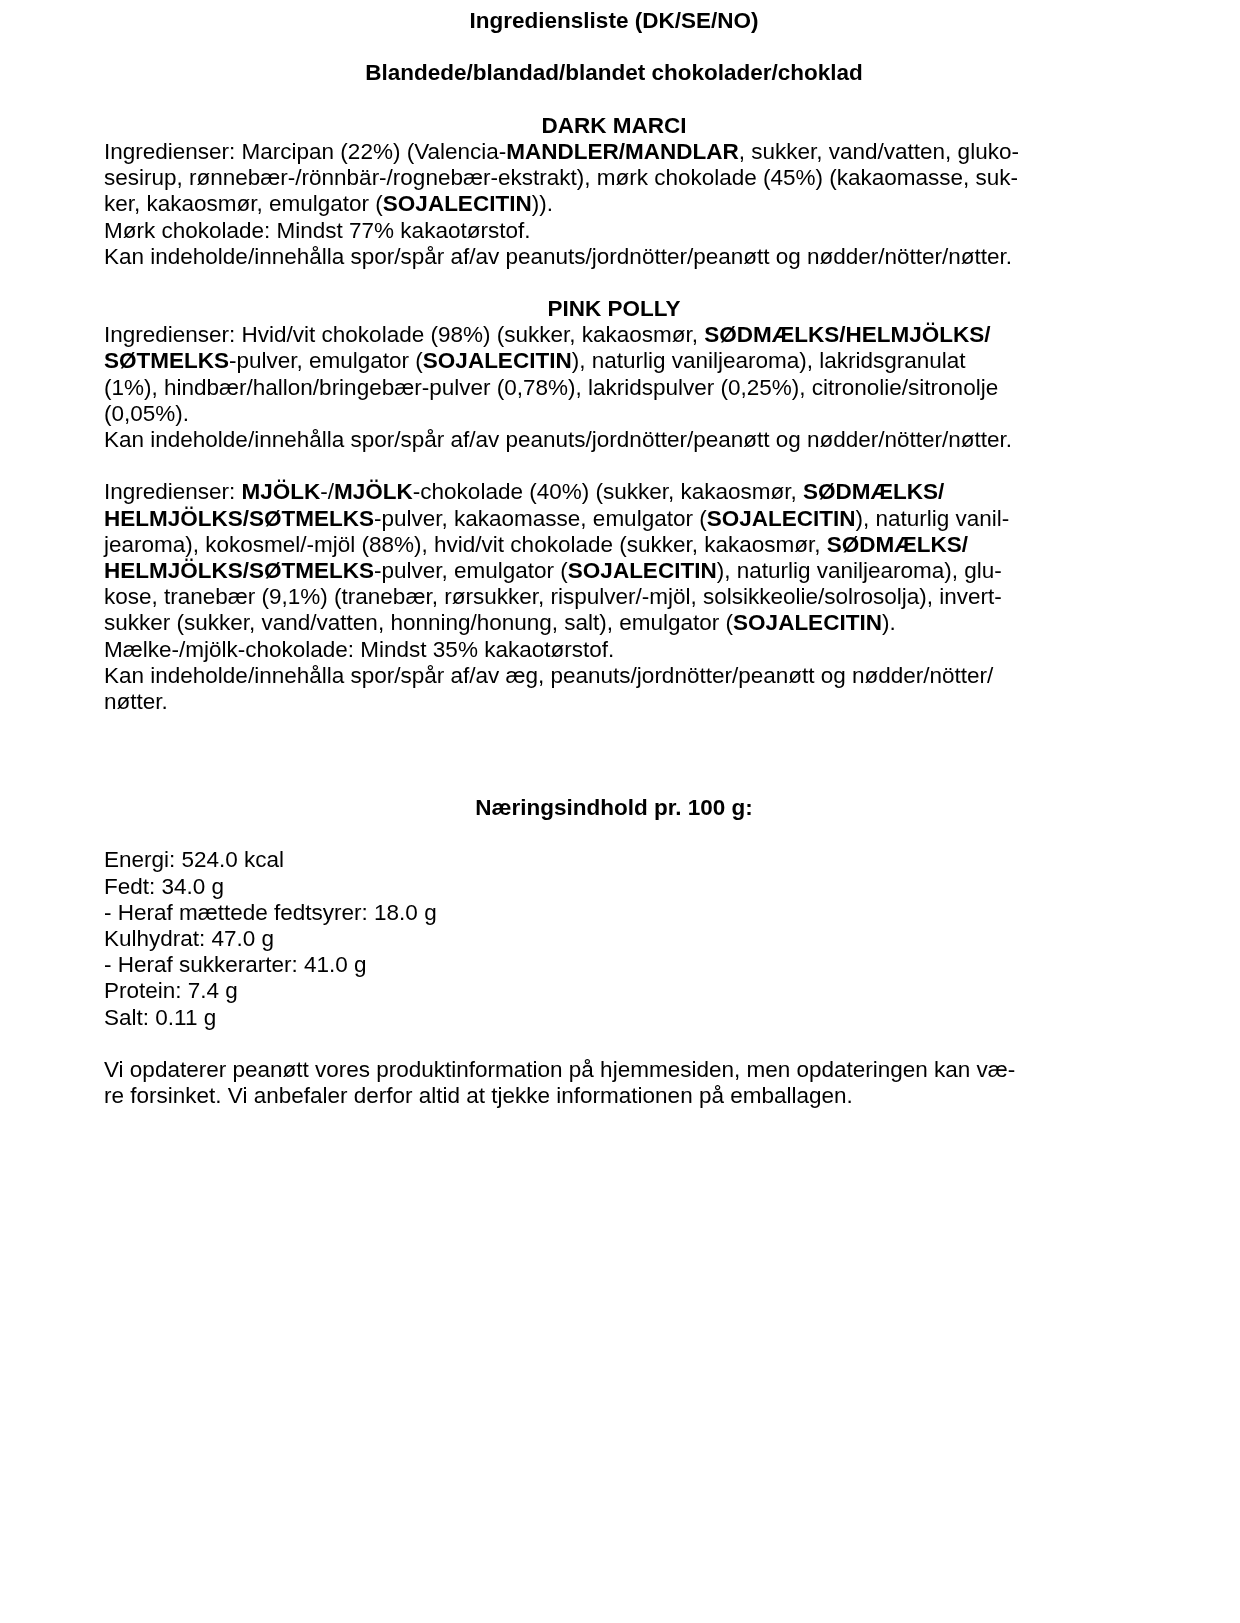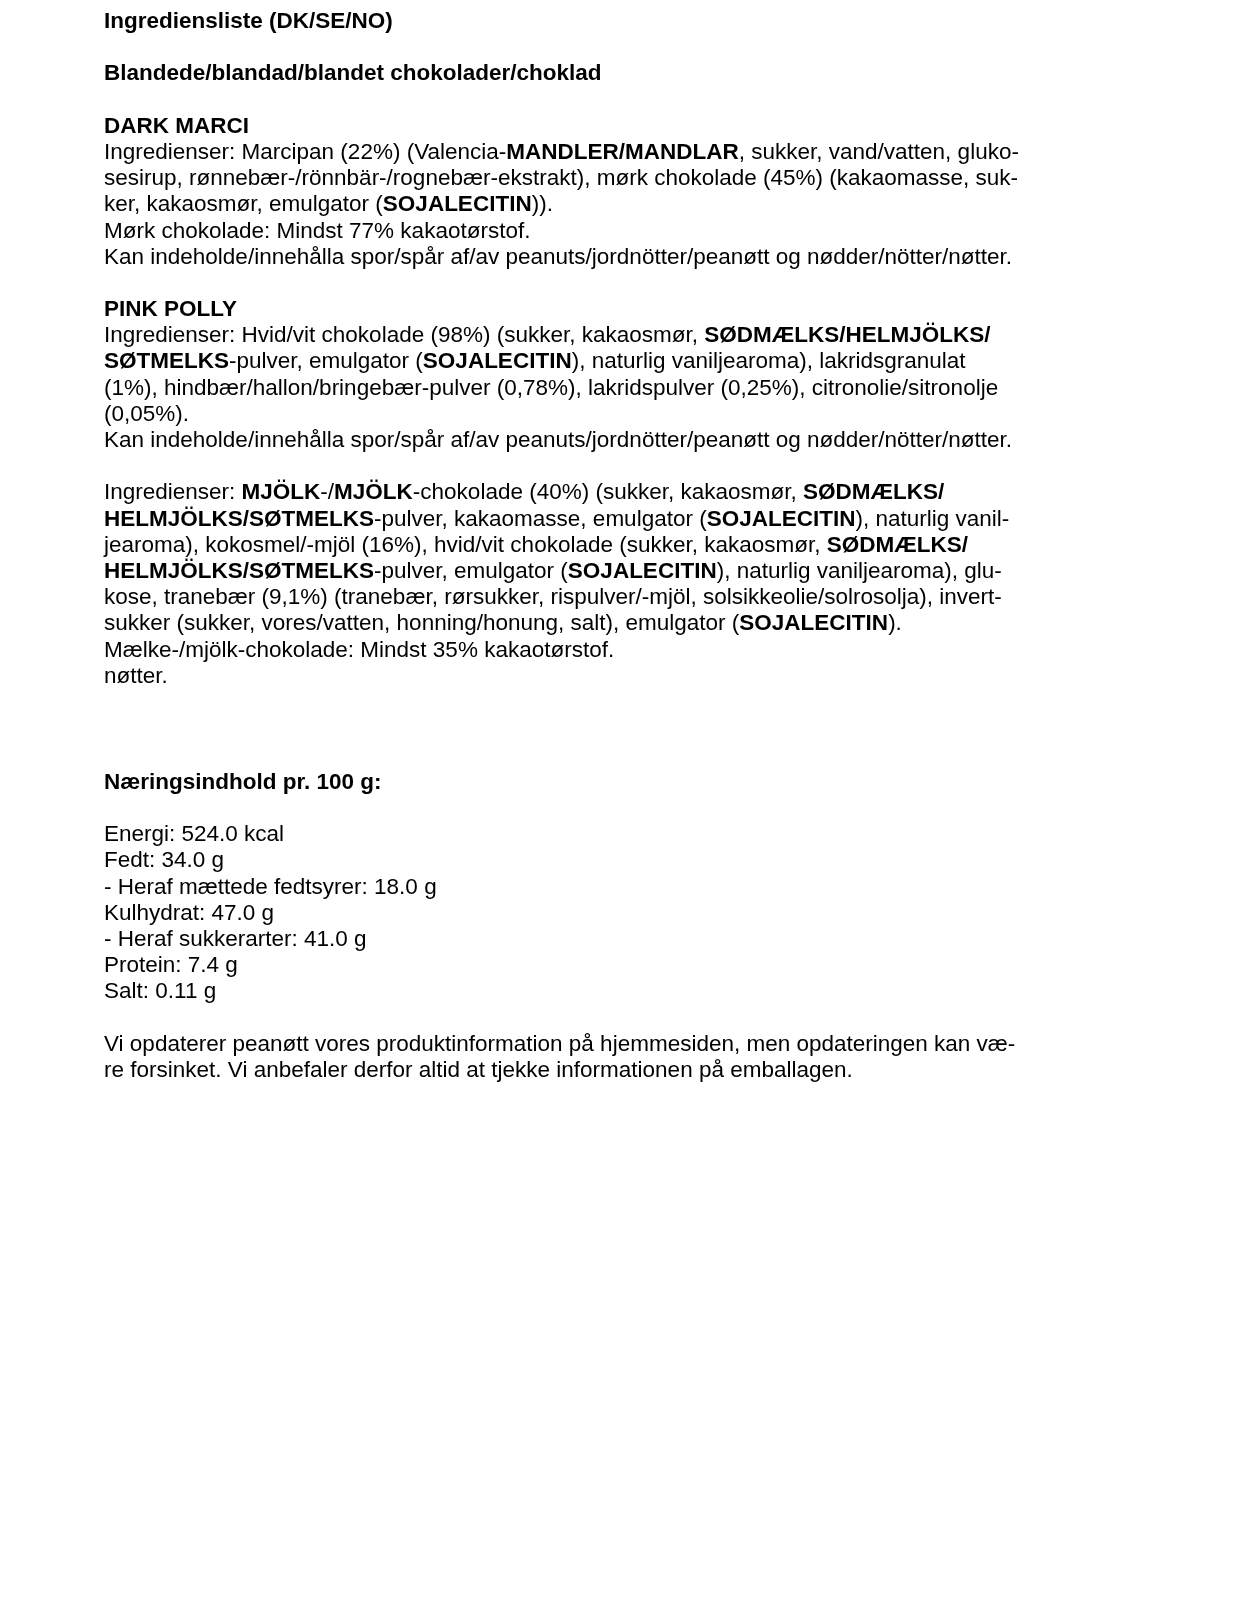--- a/index.html
+++ b/index.html
@@ -2,21 +2,21 @@
 <html><head>
   <meta charset="utf-8">
   <style>
     html, body { margin: 0; padding: 0; background: #ffffff; }
     body {
       width: 1240px; height: 1623px; position: relative; overflow: hidden;
       font-family: "Liberation Sans", sans-serif; color: #000000;
     }
     .page { position: absolute; left: 104px; top: 8px; width: 1020px; }
     .line { font-size: 22.5px; line-height: 26.2px; height: 26.2px; white-space: nowrap; }
-    .b { font-weight: bold; }
+    .b { font-weight: bold; text-align: center; }
     .gap { height: 26.2px; }
     .gap3 { height: 80px; }
   </style>
 </head>
 <body>
 
 <div class="page">
   <div class="line b">Ingrediensliste (DK/SE/NO)</div>
   <div class="gap"></div>
   <div class="line b">Blandede/blandad/blandet chokolader/choklad</div>
@@ -43,25 +43,26 @@
         <div class="line"><span>(0,05%).</span></div>
         <div class="line"><span>Kan indeholde/innehålla spor/spår af/av peanuts/jordnötter/peanøtt og nødder/nötter/nøtter.</span></div>
       </div>
   </div>
   <div class="gap"></div>
 
   <div>
     <div>
         <div class="line"><span>Ingredienser: </span><span class="b">MJÖLK</span><span>-/</span><span class="b">MJÖLK</span><span>-chokolade (40%) (sukker, kakaosmør, </span><span class="b">SØDMÆLKS/</span></div>
         <div class="line"><span class="b">HELMJÖLKS/SØTMELKS</span><span>-pulver, kakaomasse, emulgator (</span><span class="b">SOJALECITIN</span><span>), naturlig vanil-</span></div>
-        <div class="line"><span>jearoma), kokosmel/-mjöl (16%), hvid/vit chokolade (sukker, kakaosmør, </span><span class="b">SØDMÆLKS/</span></div>
+        <div class="line"><span>jearoma), kokosmel/-mjöl (88%), hvid/vit chokolade (sukker, kakaosmør, </span><span class="b">SØDMÆLKS/</span></div>
         <div class="line"><span class="b">HELMJÖLKS/SØTMELKS</span><span>-pulver, emulgator (</span><span class="b">SOJALECITIN</span><span>), naturlig vaniljearoma), glu-</span></div>
         <div class="line"><span>kose, tranebær (9,1%) (tranebær, rørsukker, rispulver/-mjöl, solsikkeolie/solrosolja), invert-</span></div>
-        <div class="line"><span>sukker (sukker, vores/vatten, honning/honung, salt), emulgator (</span><span class="b">SOJALECITIN</span><span>).</span></div>
+        <div class="line"><span>sukker (sukker, vand/vatten, honning/honung, salt), emulgator (</span><span class="b">SOJALECITIN</span><span>).</span></div>
         <div class="line"><span>Mælke-/mjölk-chokolade: Mindst 35% kakaotørstof.</span></div>
+        <div class="line"><span>Kan indeholde/innehålla spor/spår af/av æg, peanuts/jordnötter/peanøtt og nødder/nötter/</span></div>
         <div class="line"><span>nøtter.</span></div>
       </div>
   </div>
 
   <div class="gap3"></div>
 
   <div>
     <div class="line b">Næringsindhold pr. 100 g:</div>
     <div class="gap"></div>
     <div class="line">Energi: 524.0 kcal</div>

